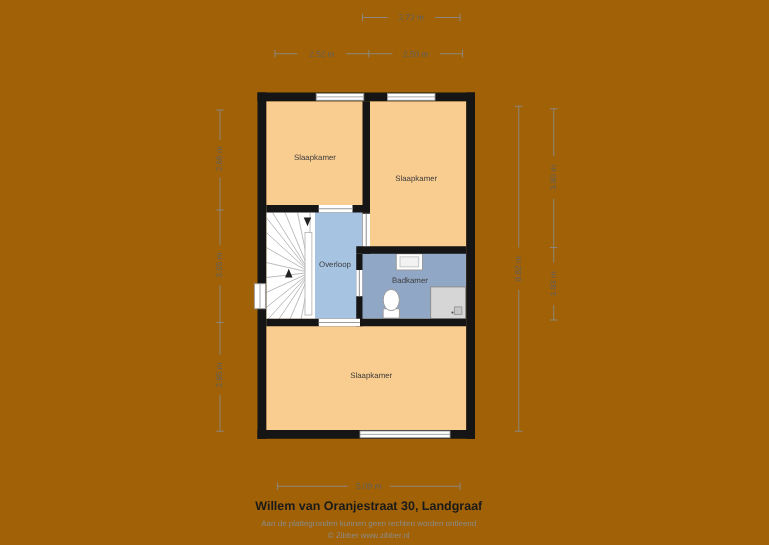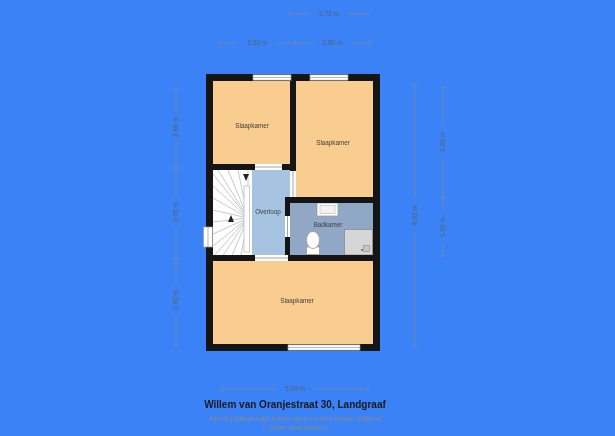--- a/index.html
+++ b/index.html
@@ -1,16 +1,16 @@
 <!DOCTYPE html>
 <html><head>
 <meta charset="utf-8">
 <style>
   html,body{margin:0;padding:0;background:#ffffff;}
-  .page{position:relative;width:615px;height:436px;background:#3b82f6;overflow:hidden;
+  .page{position:relative;width:615px;height:436px;background:#a16207;overflow:hidden;
         font-family:"Liberation Sans",sans-serif;}
   svg{position:absolute;left:0;top:0;}
   .room-label{font-size:6.3px;fill:#3d3d3d;text-anchor:middle;dominant-baseline:middle;}
   .dim-text{font-size:6.6px;fill:#5f5f5f;text-anchor:middle;dominant-baseline:middle;}
   .dim line{stroke:#8a8a8a;stroke-width:0.7;}
   .window-rect{fill:#ffffff;stroke:#9a9a9a;stroke-width:0.7;}
   .window-line{stroke:#9a9a9a;stroke-width:0.7;fill:none;}
   .door-gap{fill:#ffffff;}
   .door-line{stroke:#9a9a9a;stroke-width:0.9;}
   .tread{stroke:#b2b2b2;stroke-width:0.7;}

